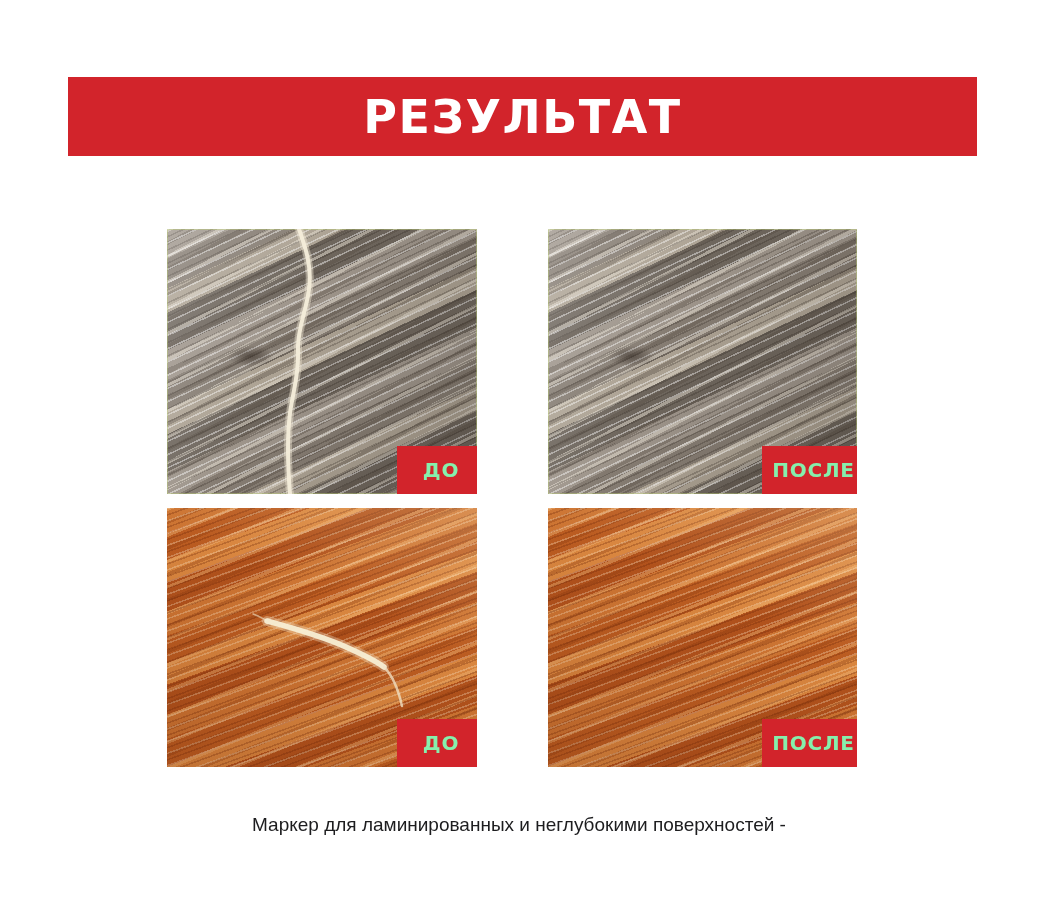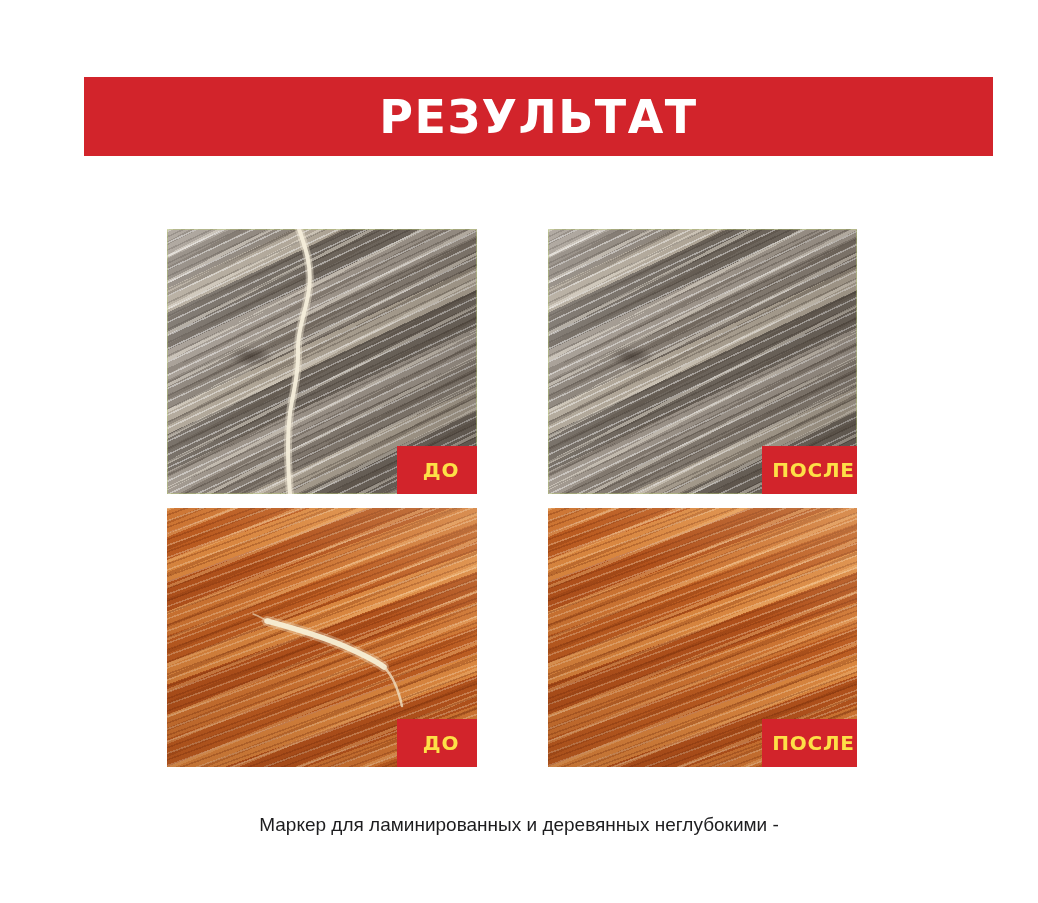--- a/index.html
+++ b/index.html
@@ -13,21 +13,21 @@
     width:1038px;
     height:903px;
     background:#ffffff;
     overflow:hidden;
     font-family:"Liberation Sans", sans-serif;
   }
 
   
   .banner{
     position:absolute;
-    left:84px; top:77px;
+    left:68px; top:77px;
     width:909px; height:79px;
     background:var(--accent);
     display:flex; align-items:center; justify-content:center;
   }
   .banner h1{
     margin:0;
     color:#ffffff;
     font-family:"DejaVu Sans","Liberation Sans",sans-serif;
     font-size:46px;
     font-weight:800;
@@ -71,21 +71,21 @@
     position:absolute; inset:0;
     width:100%; height:100%;
   }
 
   
   .badge{
     position:absolute; right:0; bottom:0;
     height:48px;
     display:flex; align-items:center; justify-content:center;
     background:var(--accent);
-    color:#fde047;
+    color:#86efac;
     font-family:"DejaVu Sans","Liberation Sans",sans-serif;
     font-weight:700;
     font-size:20px;
     letter-spacing:.8px;
     line-height:1;
     padding-left:8px;
   }
   .badge-do{width:80px;}
   .badge-posle{width:95px;}
 
@@ -134,16 +134,16 @@
     </svg>
     <span class="badge badge-do">ДО</span>
   </figure>
 
   <figure class="tile tile-br" style="margin:0;">
     <div class="wood-orange"></div>
     <span class="badge badge-posle">ПОСЛЕ</span>
   </figure>
 
   <p class="caption">
-    <span>Маркер для ламинированных и деревянных неглубокими -</span><br>
+    <span>Маркер для ламинированных и неглубокими поверхностей -</span><br>
   </p>
 
 </div>
 
 </body></html>

